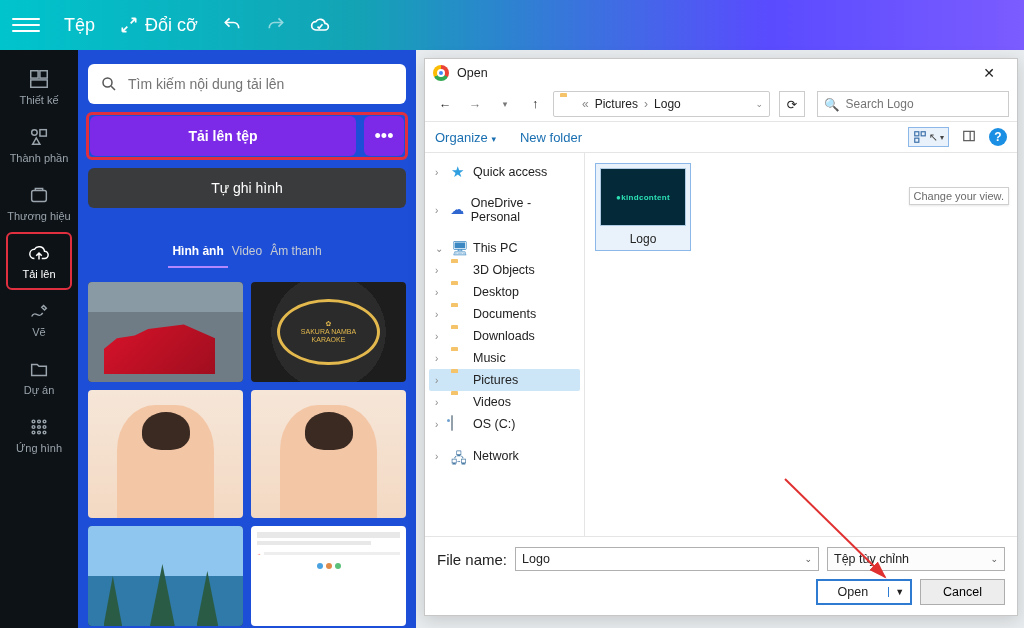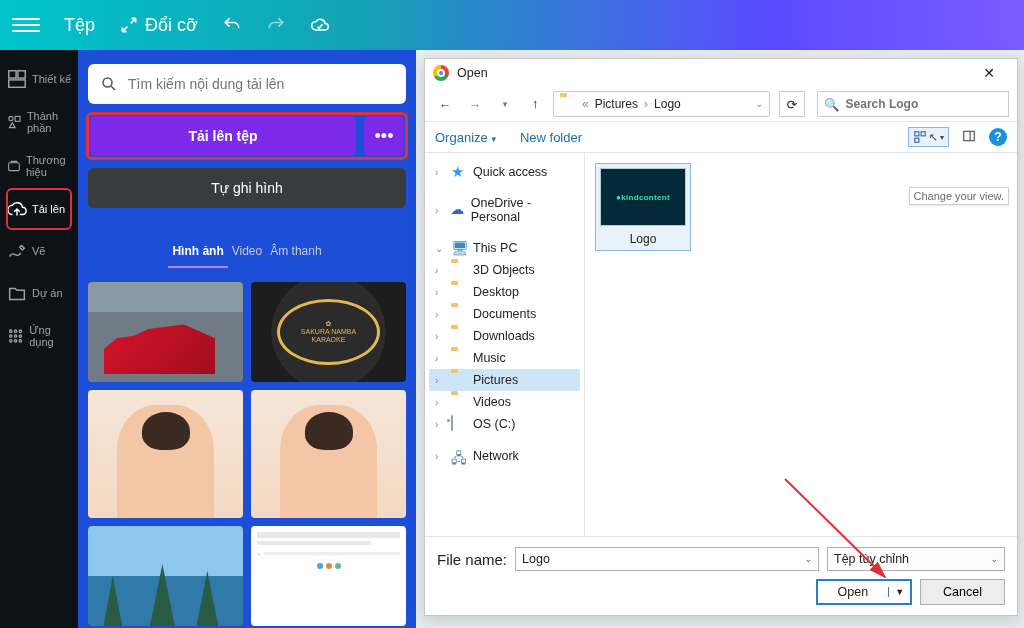--- a/index.html
+++ b/index.html
@@ -7,21 +7,21 @@
 
   
   .topbar { height: 50px; background: linear-gradient(90deg, #00c4cc 0%, #13a3b5 35%, #5a4bff 75%, #7b5cff 100%); display: flex; align-items: center; color: #fff; padding: 0 12px; gap: 24px; }
   .topbar .ham { width:28px; display:flex; flex-direction:column; gap:4px; cursor:pointer;}
   .topbar .ham span{height:2px;background:#fff;border-radius:1px;}
   .topbar .item { font-size: 18px; cursor:pointer; display:flex; align-items:center; gap:6px;}
   .topbar svg{width:20px;height:20px;fill:none;stroke:#fff;stroke-width:2;}
 
   
   .leftrail { position:absolute; top:50px; left:0; width:78px; bottom:0; background:#0d1216; color:#9aa4ac; display:flex; flex-direction:column; align-items:center; padding-top:8px; }
-  .rail-item { width:66px; display:flex; flex-direction:row; align-items:center; gap:4px; padding:10px 0; font-size:11px; cursor:pointer; border-radius:6px;}
+  .rail-item { width:66px; display:flex; flex-direction:column; align-items:center; gap:4px; padding:10px 0; font-size:11px; cursor:pointer; border-radius:6px;}
   .rail-item.active { outline:2px solid #e03040; outline-offset:-2px; color:#fff;}
   .rail-item svg{width:22px;height:22px;stroke:#9aa4ac;fill:none;stroke-width:1.6;}
   .rail-item.active svg{stroke:#fff;}
 
   
   .midpanel { position:absolute; top:50px; left:78px; width:338px; bottom:0; background:#1d4ed8; color:#fff; padding:14px 10px 0 10px; overflow:hidden;}
   .searchwrap { background:#fff; border-radius:6px; height:40px; display:flex; align-items:center; padding:0 12px; gap:10px;}
   .searchwrap svg{width:18px;height:18px;stroke:#555;fill:none;stroke-width:2;}
   .searchwrap input{flex:1;border:none;outline:none;font-size:14px;color:#333;}
   .uploadrow{margin-top:10px;display:flex;gap:8px;outline:3px solid #e03040;outline-offset:-1px;padding:2px;border-radius:4px;}
@@ -47,21 +47,21 @@
   .dlg-title .x{width:40px;text-align:center;cursor:pointer;font-size:14px;}
   .dlg-nav{height:34px;display:flex;align-items:center;padding:0 8px;gap:6px;}
   .navbtn{width:24px;height:24px;display:flex;align-items:center;justify-content:center;color:#777;cursor:pointer;}
   .navbtn.enabled{color:#222;}
   .addr{flex:1;border:1px solid #ccc;height:26px;border-radius:2px;display:flex;align-items:center;padding:0 6px;gap:6px;font-size:12px;}
   .addr .crumb{cursor:pointer;}
   .addr .sep{color:#888;}
   .addr .folder-ic{width:16px;height:16px;}
   .refresh{width:26px;height:26px;border:1px solid #ccc;display:flex;align-items:center;justify-content:center;cursor:pointer;margin-left:3px;}
   .dlg-search{width:192px;height:26px;border:1px solid #ccc;display:flex;align-items:center;padding:0 6px;gap:6px;margin-left:6px;}
-  .dlg-search input{border:none;outline:none;flex:1;font-size:12px;color:#0f766e;font-weight:bold;}
+  .dlg-search input{border:none;outline:none;flex:1;font-size:12px;color:#0f766e;}
   .dlg-toolbar{height:32px;border-top:1px solid #e5e5e5;border-bottom:1px solid #e5e5e5;display:flex;align-items:center;padding:0 10px;gap:24px;color:#1a6fb1;font-size:13px;}
   .dlg-toolbar .pull{margin-left:auto;display:flex;align-items:center;gap:12px;color:#444;}
   .dlg-toolbar .viewbtn{border:1px solid #8bb8e8;background:#e9f2fb;padding:2px 4px;display:flex;align-items:center;gap:2px;cursor:pointer;}
   .dlg-toolbar .qbtn{width:18px;height:18px;border-radius:50%;background:#1a8fe3;color:#fff;display:flex;align-items:center;justify-content:center;font-size:12px;font-weight:bold;}
   .change-tip{position:absolute;right:8px;top:128px;background:#fff;border:1px solid #cfcfcf;font-size:11px;padding:2px 4px;color:#6a6a6a;box-shadow:0 1px 2px rgba(0,0,0,.1);}
   .dlg-body{flex:1;display:flex;overflow:hidden;}
   .tree{width:160px;border-right:1px solid #e5e5e5;padding:8px 4px;overflow:auto;}
   .tree .node{display:flex;align-items:center;gap:6px;padding:3px 6px;border-radius:2px;cursor:pointer;font-size:12.5px;}
   .tree .node.selected{background:#cde6f7;}
   .tree .node .caret{width:10px;color:#888;font-size:10px;}
@@ -181,21 +181,21 @@
         <circle cx="6" cy="6" r="1.5"></circle>
         <circle cx="12" cy="6" r="1.5"></circle>
         <circle cx="18" cy="6" r="1.5"></circle>
         <circle cx="6" cy="12" r="1.5"></circle>
         <circle cx="12" cy="12" r="1.5"></circle>
         <circle cx="18" cy="12" r="1.5"></circle>
         <circle cx="6" cy="18" r="1.5"></circle>
         <circle cx="12" cy="18" r="1.5"></circle>
         <circle cx="18" cy="18" r="1.5"></circle>
       </svg>
-    <span>Ứng dụng</span>
+    <span>Ứng hình</span>
   </div>
 </div>
 
 <div class="midpanel">
   <div class="searchwrap">
     <svg viewBox="0 0 24 24">
         <circle cx="10" cy="10" r="6"></circle>
         <path d="M20 20l-5-5"></path>
       </svg>
     <input placeholder="Tìm kiếm nội dung tải lên" style="">

